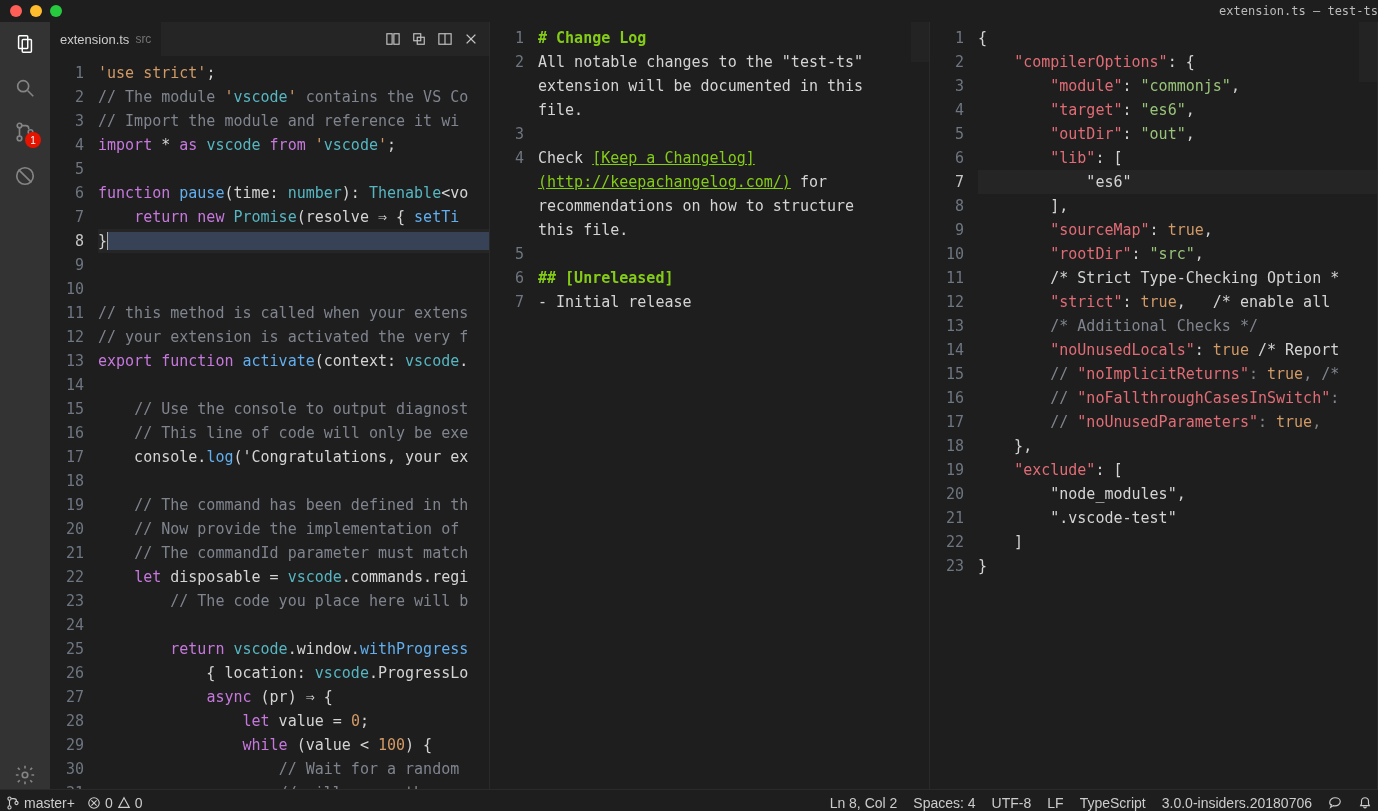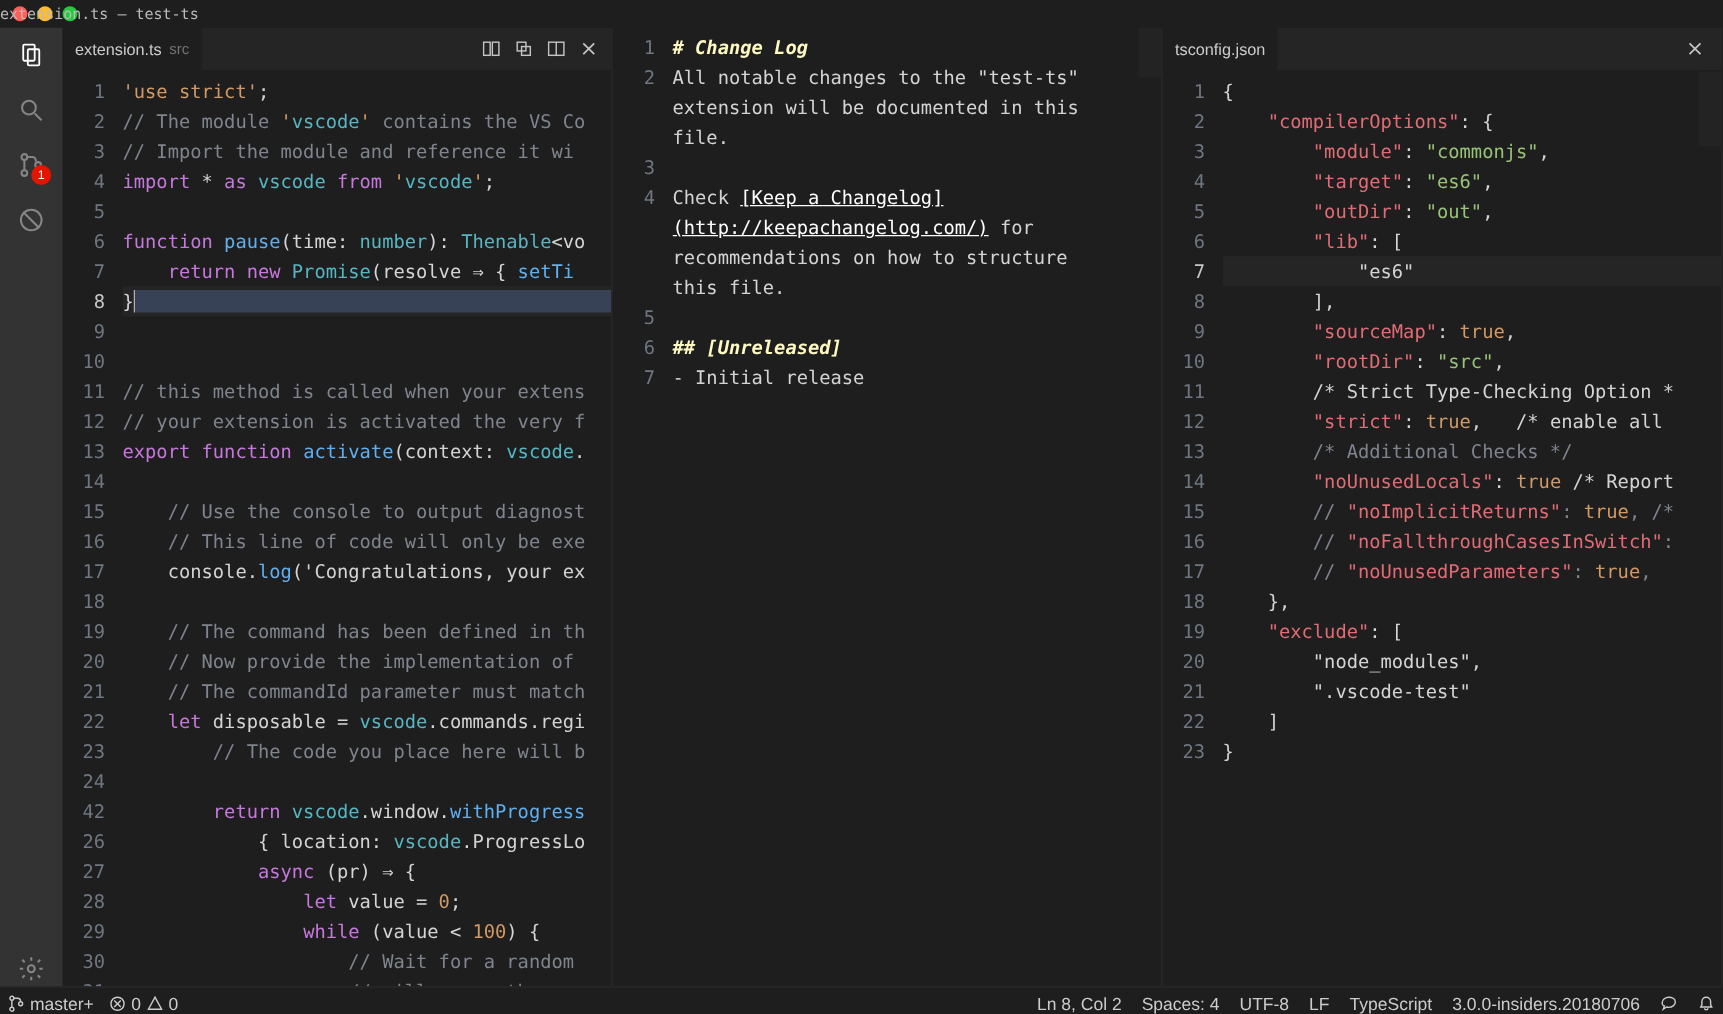--- a/index.html
+++ b/index.html
@@ -21,21 +21,21 @@
     align-items: center;
     padding: 0 10px;
     position: relative;
     color: #bbbbbb;
   }
   .traffic { display: flex; gap: 8px; }
   .traffic span { width: 12px; height: 12px; border-radius: 50%; display: inline-block; }
   .tl-close { background: #ff5f56; }
   .tl-min { background: #ffbd2e; }
   .tl-max { background: #27c93f; }
-  .titlebar-title { position: absolute; left: 0; right: 0; text-align: left; font-size: 12px; }
+  .titlebar-title { position: absolute; left: 0; right: 0; text-align: right; font-size: 12px; }
 
   
   .shell { display: flex; height: calc(100% - 22px - 22px); }
   .activitybar {
     width: 50px;
     background: #333333;
     display: flex;
     flex-direction: column;
     align-items: center;
     padding-top: 8px;
@@ -121,22 +121,22 @@
   .code .ln { height: 24px; display:block; }
   .sel { background: rgba(90,120,180,0.35); }
   .hl-line { background: rgba(255,255,255,0.03); }
   .cursor { border-left: 1px solid #aeafad; }
   .c-key { color: #c678dd; text-align: right; }
   .c-sstr { color: #d19a66; }
   .c-com { color: #7f848e; }
   .c-fn  { color: #61afef; }
   .c-num { color: #d19a66; }
   .c-type{ color: #56b6c2; }
-  .link  { color: #ffffff; text-decoration: underline; }
-  .md-h  { font-weight: bold; color: #fef9c3; font-style: italic; }
+  .link  { color: #84cc16; text-decoration: underline; }
+  .md-h  { font-weight: bold; color: #84cc16; }
   .jkey  { color: #e06c75; }
   .jstr  { color: #98c379; }
   .jbool { color: #d19a66; }
 
   .minimap { position:absolute; right:0; top:0; width:18px; height:40px; background:#2a2a2a; opacity:0.4; }
 
   
   .statusbar {
     height: 22px;
     background: #1e1e1e;
@@ -262,21 +262,21 @@
             <div>15</div>
             <div>16</div>
             <div>17</div>
             <div>18</div>
             <div>19</div>
             <div>20</div>
             <div>21</div>
             <div>22</div>
             <div>23</div>
             <div>24</div>
-            <div>42</div>
+            <div>25</div>
             <div>26</div>
             <div>27</div>
             <div>28</div>
             <div>29</div>
             <div>30</div>
             <div>31</div>
           </div>
         <div class="code" id="code1"><span class="ln"><span class="c-sstr">'use strict'</span>;</span><span class="ln"><span class="c-com">// The module <span class="c-sstr">'<span class="c-type">vscode</span>'</span> contains the VS Co</span></span><span class="ln"><span class="c-com">// Import the module and reference it wi</span></span><span class="ln"><span class="c-key">import</span> * <span class="c-key">as</span> <span class="c-type">vscode</span> <span class="c-key">from</span> <span class="c-sstr">'<span class="c-type">vscode</span>'</span>;</span><span class="ln"></span><span class="ln"><span class="c-key">function</span> <span class="c-fn">pause</span>(time: <span class="c-type">number</span>): <span class="c-type">Thenable</span>&lt;vo</span><span class="ln">    <span class="c-key">return</span> <span class="c-key">new</span> <span class="c-type">Promise</span>(resolve ⇒ { <span class="c-fn">setTi</span></span><span class="ln hl-line">}<span class="cursor"></span><span class="sel">                                           </span></span><span class="ln"></span><span class="ln"></span><span class="ln"><span class="c-com">// this method is called when your extens</span></span><span class="ln"><span class="c-com">// your extension is activated the very f</span></span><span class="ln"><span class="c-key">export</span> <span class="c-key">function</span> <span class="c-fn">activate</span>(context: <span class="c-type">vscode</span>.</span><span class="ln"></span><span class="ln">    <span class="c-com">// Use the console to output diagnost</span></span><span class="ln">    <span class="c-com">// This line of code will only be exe</span></span><span class="ln">    console.<span class="c-fn">log</span>('Congratulations, your ex</span><span class="ln"></span><span class="ln">    <span class="c-com">// The command has been defined in th</span></span><span class="ln">    <span class="c-com">// Now provide the implementation of </span></span><span class="ln">    <span class="c-com">// The commandId parameter must match</span></span><span class="ln">    <span class="c-key">let</span> disposable = <span class="c-type">vscode</span>.commands.regi</span><span class="ln">        <span class="c-com">// The code you place here will b</span></span><span class="ln"></span><span class="ln">        <span class="c-key">return</span> <span class="c-type">vscode</span>.window.<span class="c-fn">withProgress</span></span><span class="ln">            { location: <span class="c-type">vscode</span>.ProgressLo</span><span class="ln">            <span class="c-key">async</span> (pr) ⇒ {</span><span class="ln">                <span class="c-key">let</span> value = <span class="c-num">0</span>;</span><span class="ln">                <span class="c-key">while</span> (value &lt; <span class="c-num">100</span>) {</span><span class="ln">                    <span class="c-com">// Wait for a random </span></span><span class="ln">                    <span class="c-com">// will cause the pro</span></span></div>
 
       </div>
@@ -297,33 +297,20 @@
             <div>5</div>
             <div>6</div>
             <div>7</div>
           </div>
         <div class="code" id="code2" style="white-space:pre-wrap;"><span class="ln"><span class="md-h"># Change Log</span></span><span class="ln">All notable changes to the "test-ts"</span><span class="ln">extension will be documented in this</span><span class="ln">file.</span><span class="ln"></span><span class="ln">Check <span class="link">[Keep a Changelog]</span></span><span class="ln"><span class="link">(http://keepachangelog.com/)</span> for</span><span class="ln">recommendations on how to structure</span><span class="ln">this file.</span><span class="ln"></span><span class="ln"><span class="md-h">## [Unreleased]</span></span><span class="ln">- Initial release</span></div>
         <div class="minimap"></div>
       </div>
     </div>
 
     <div class="pane pane3">
-      <div class="tabbar">
-        <div class="tab">
-          <span>tsconfig.json</span>
-        </div>
-        <div class="tab-actions">
-          <span class="tabclose">
-              <svg viewBox="0 0 16 16" stroke="currentColor" fill="none" stroke-width="1.6">
-                <line x1="3" y1="3" x2="13" y2="13"></line>
-                <line x1="13" y1="3" x2="3" y2="13"></line>
-              </svg>
-            </span>
-        </div>
-      </div>
       <div class="editor">
         <div class="gutter" id="gut3">
             <div>1</div>
             <div>2</div>
             <div>3</div>
             <div>4</div>
             <div>5</div>
             <div>6</div>
             <div class="hl">7</div>
             <div>8</div>

